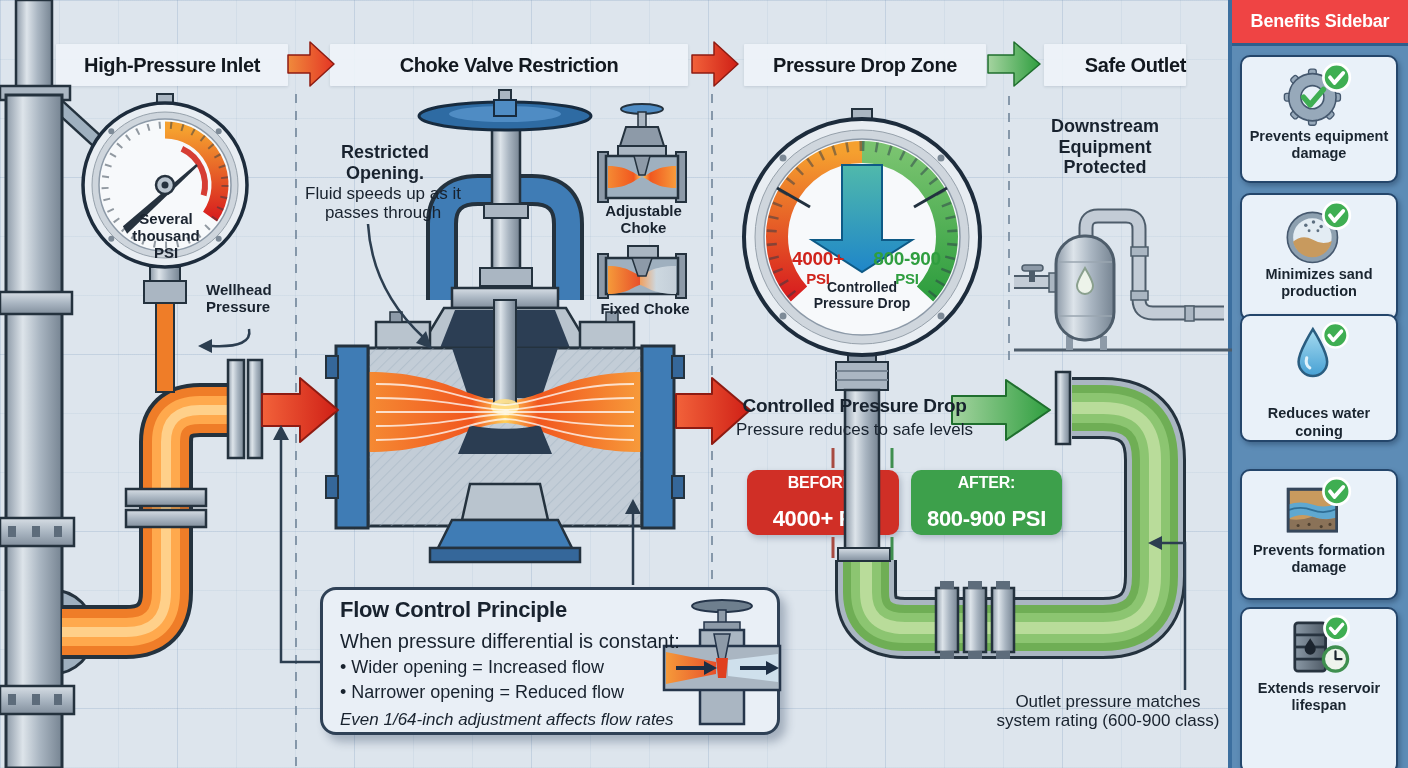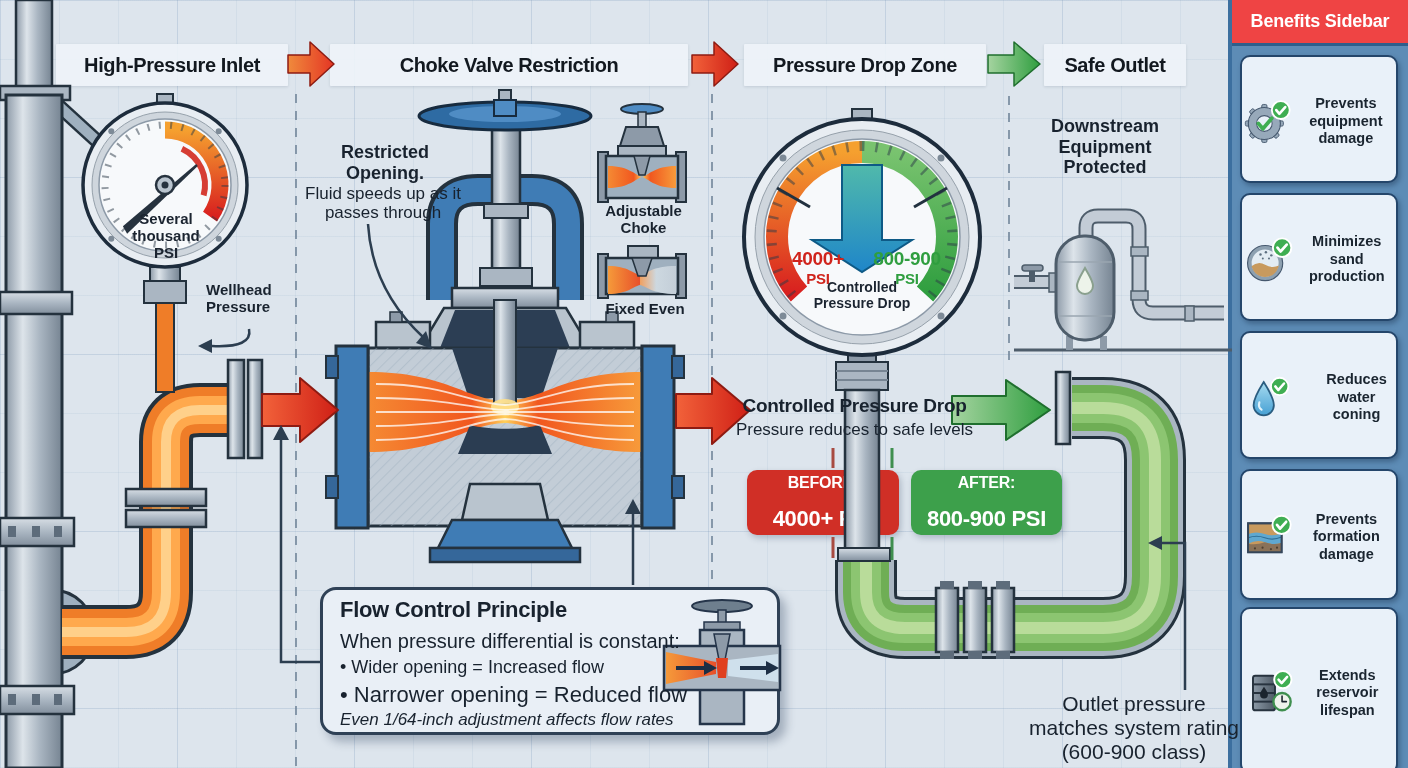--- a/index.html
+++ b/index.html
@@ -50,41 +50,41 @@
     background:#5d8cb6;border-left:4px solid #3c6f9f;box-sizing:border-box;
   }
   #sidebar-header{
     position:absolute;left:0;top:0;width:100%;height:46px;background:#ef4444;
     border-bottom:3px solid #2e5f8c;display:flex;align-items:center;justify-content:center;
     color:#fff;font-weight:bold;font-size:18px;letter-spacing:-.2px;box-sizing:border-box;
   }
   .card{
     position:absolute;left:8px;width:158px;background:#e9f1f9;
     border:2.5px solid #24466b;border-radius:10px;box-sizing:border-box;
-    display:flex;align-items:center;padding-top:5px;
+    display:flex;flex-direction:column;align-items:center;padding-top:5px;
     box-shadow:2px 3px 5px rgba(15,35,60,.35);
   }
   .card .clabel{font-size:14.5px;font-weight:600;text-align:center;line-height:1.2;color:#1a2530;padding:0 6px;}
   .card svg{display:block;}
 </style>
 </head>
 <body>
 
 <div id="stage">
 
   <div class="pill abs z1" style="left:56px;top:44px;width:232px;">
     <span>High-Pressure Inlet</span>
   </div>
   <div class="pill abs z1" style="left:330px;top:44px;width:358px;">
     <span>Choke Valve Restriction</span>
   </div>
   <div class="pill abs z1" style="left:744px;top:44px;width:242px;">
     <span>Pressure Drop Zone</span>
   </div>
-  <div class="pill abs z1" style="left:1044px;top:44px;width:142px;">
+  <div class="pill abs z1" style="left:1044px;top:44px;width:142px;justify-content:flex-end;">
     <span>Safe Outlet</span>
   </div>
 
   <div class="badge" style="left:703px;top:470px;width:152px;height:65px;background:#d02f26;">
     <div class="bl">BEFORE:</div>
     <div class="bv">4000+ PSI</div>
   </div>
   <div class="badge" style="left:867px;top:470px;width:151px;height:65px;background:#3da04b;">
     <div class="bl">AFTER:</div>
     <div class="bv">800-900 PSI</div>
@@ -405,44 +405,44 @@
     </g>
   </svg>
 
   <div class="lbl b ctr" style="left:124px;top:210px;width:84px;font-size:15px;color:#1b2430;">Several thousand PSI</div>
   <div class="lbl b" style="left:206px;top:282px;width:110px;font-size:15px;line-height:1.1;">Wellhead Pressure</div>
 
   <div class="lbl b ctr" style="left:305px;top:142px;width:160px;font-size:18px;">Restricted Opening.</div>
   <div class="lbl ctr" style="left:298px;top:184px;width:170px;font-size:17px;">Fluid speeds up as it passes through</div>
 
   <div class="lbl b ctr" style="left:586px;top:202px;width:115px;font-size:15px;">Adjustable Choke</div>
-  <div class="lbl b ctr" style="left:580px;top:300px;width:130px;font-size:15px;">Fixed Even</div>
+  <div class="lbl b ctr" style="left:580px;top:300px;width:130px;font-size:15px;">Fixed Choke</div>
 
   <div class="lbl b ctr" style="left:776px;top:248px;width:84px;font-size:19px;color:#d0241c;letter-spacing:-.3px;">
     <div>4000+</div>
     <div style="font-size:15px;">PSI</div>
   </div>
   <div class="lbl b ctr" style="left:852px;top:248px;width:110px;font-size:19px;color:#2f9e3f;letter-spacing:-.3px;">
     <div>800-900</div>
     <div style="font-size:15px;">PSI</div>
   </div>
   <div class="lbl b ctr" style="left:812px;top:280px;width:100px;font-size:14px;color:#1b2430;">Controlled Pressure Drop</div>
 
   <div class="lbl b ctr" style="left:1030px;top:116px;width:150px;font-size:18px;line-height:1.15;">Downstream Equipment Protected</div>
 
   <div class="lbl b ctr" style="left:742px;top:395px;width:225px;font-size:19px;letter-spacing:-.3px;">Controlled Pressure Drop</div>
   <div class="lbl ctr" style="left:732px;top:420px;width:245px;font-size:17px;">Pressure reduces to safe levels</div>
 
   <div class="lbl b" style="left:340px;top:597px;font-size:22px;letter-spacing:-.3px;">Flow Control Principle</div>
   <div class="lbl" style="left:340px;top:630px;font-size:20px;">When pressure differential is constant:</div>
   <div class="lbl" style="left:340px;top:657px;font-size:18px;">• Wider opening = Increased flow</div>
-  <div class="lbl" style="left:340px;top:682px;font-size:22px;">• Narrower opening = Reduced flow</div>
+  <div class="lbl" style="left:340px;top:682px;font-size:18px;">• Narrower opening = Reduced flow</div>
   <div class="lbl" style="left:340px;top:710px;font-size:17px;font-style:italic;">Even 1/64-inch adjustment affects flow rates</div>
 
-  <div class="lbl ctr" style="left:1022px;top:692px;width:224px;font-size:21px;">Outlet pressure matches system rating (600-900 class)</div>
+  <div class="lbl ctr" style="left:996px;top:692px;width:224px;font-size:17px;">Outlet pressure matches system rating (600-900 class)</div>
 
   <div id="sidebar">
     <div id="sidebar-header">
       <span>Benefits Sidebar</span>
     </div>
 
     <div class="card" style="top:55px;height:128px;">
       <svg width="120" height="66" viewBox="0 0 72 60">
         <g fill="#97a9ba" stroke="#45586e" stroke-width="1.2">
           <rect x="26.5" y="6.5" width="7" height="9" rx="2" transform="rotate(0,30,32)"></rect>
@@ -480,21 +480,21 @@
             <circle cx="38" cy="24" r="1.6"></circle>
           <circle cx="27" cy="28" r="1.3"></circle>
             <circle cx="35" cy="28" r="1.3"></circle>
         </g>
         <circle cx="52" cy="14" r="12" fill="#3fae52" stroke="#ffffff" stroke-width="2.5"></circle>
         <path d="M46,14 l4,5 l8,-9" stroke="#ffffff" stroke-width="3.5" fill="none" stroke-linecap="round" stroke-linejoin="round"></path>
       </svg>
       <div class="clabel">Minimizes sand production</div>
     </div>
 
-    <div class="card" style="top:331px;height:128px;gap:23px;">
+    <div class="card" style="top:314px;height:128px;gap:23px;">
       <svg width="120" height="66" viewBox="0 0 72 60">
         <path d="M30,8 C30,8 16,30 16,40 a14,14 0 0 0 28,0 C44,30 30,8 30,8 Z" fill="url(#dropG)" stroke="#2a5d80" stroke-width="2.5"></path>
         <path d="M24,36 q-2,7 3,10" stroke="#dff2fb" stroke-width="3" fill="none" stroke-linecap="round"></path>
         <circle cx="52" cy="14" r="12" fill="#3fae52" stroke="#ffffff" stroke-width="2.5"></circle>
         <path d="M46,14 l4,5 l8,-9" stroke="#ffffff" stroke-width="3.5" fill="none" stroke-linecap="round" stroke-linejoin="round"></path>
       </svg>
       <div class="clabel">Reduces water coning</div>
     </div>
 
     <div class="card" style="top:469px;height:131px;">

